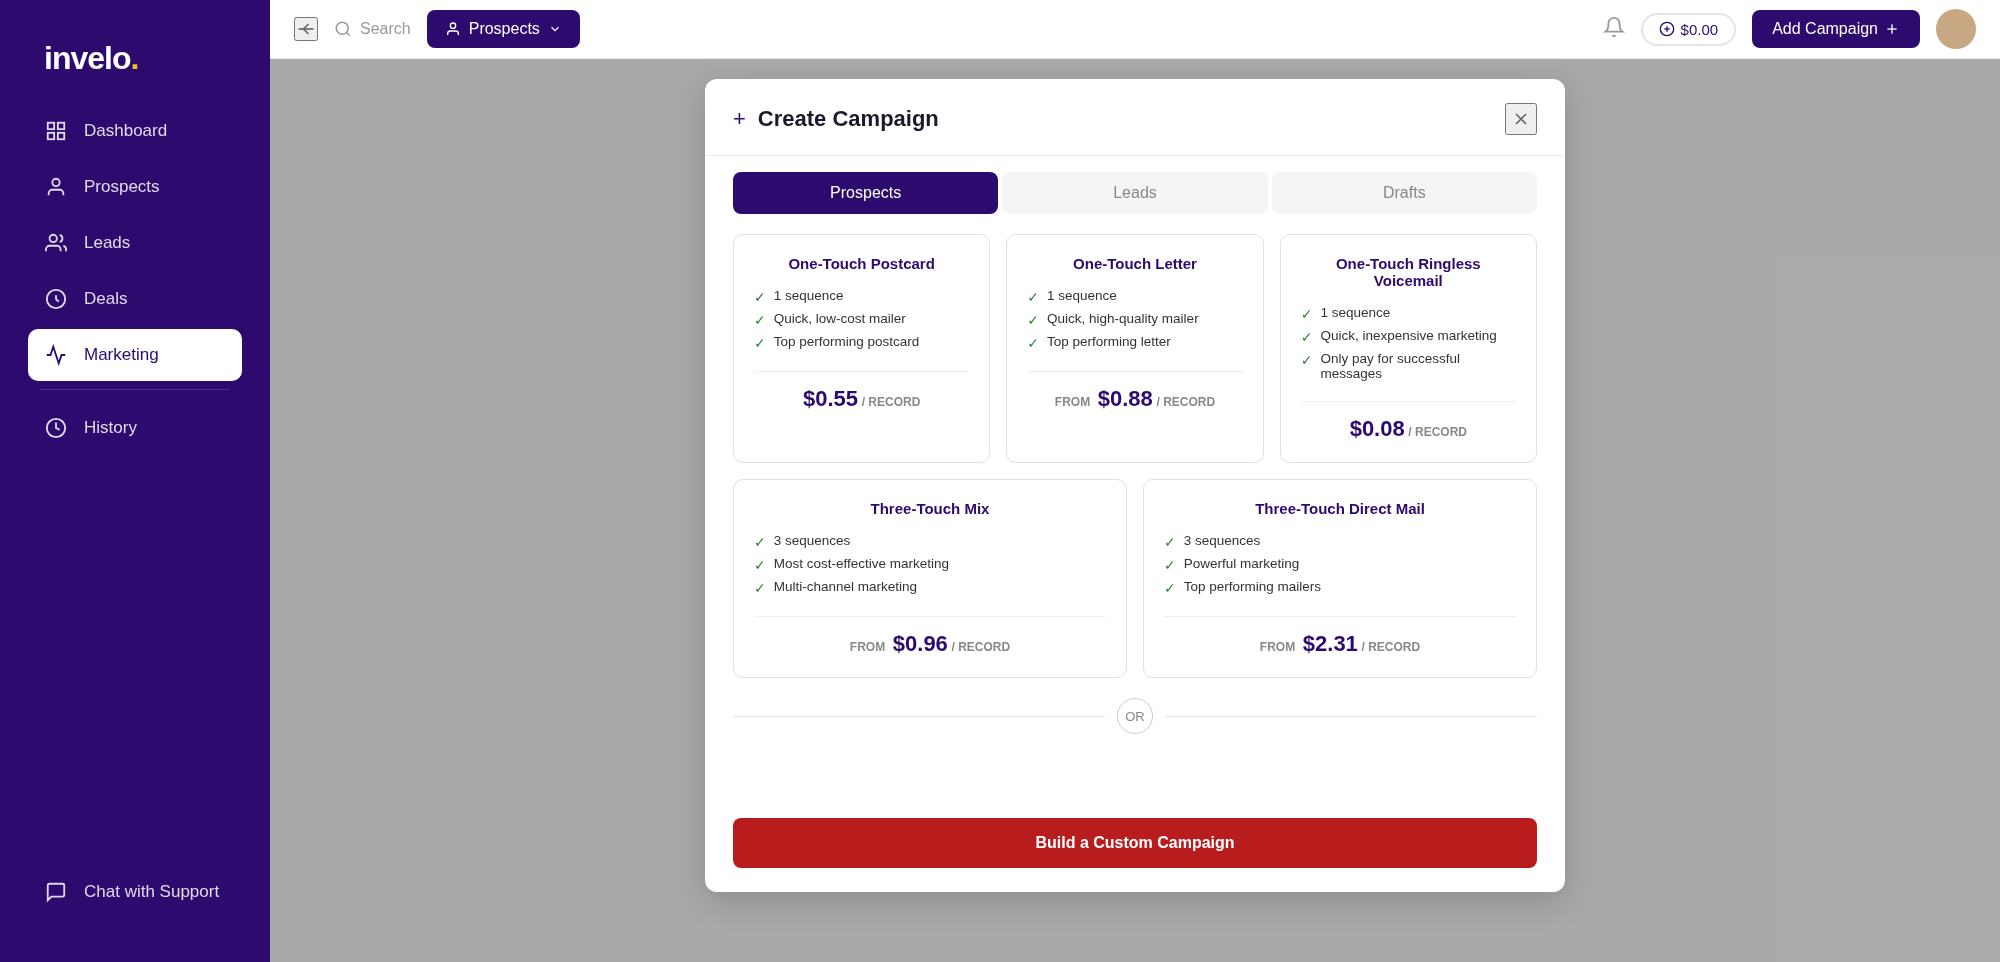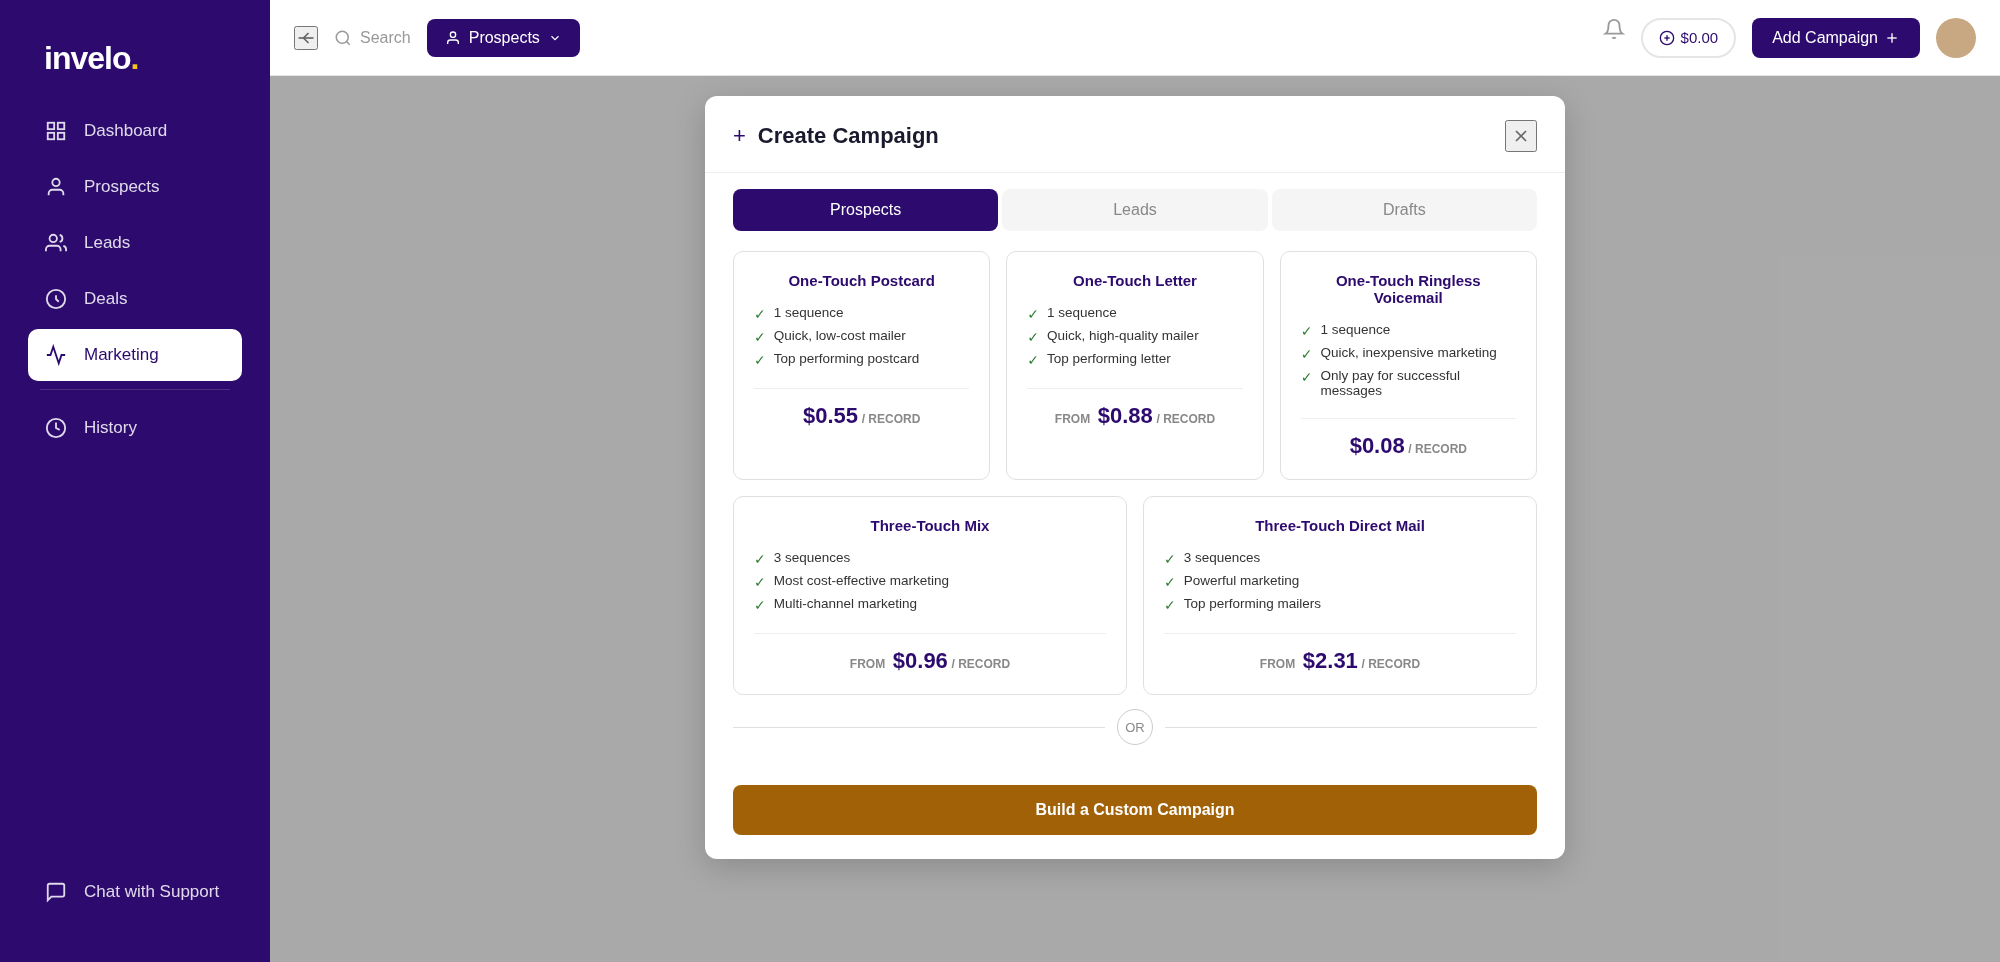--- a/index.html
+++ b/index.html
@@ -51,21 +51,21 @@
     }
 
     
     .topbar {
       background: white;
       border-bottom: 1px solid #e5e5e5;
       padding: 0 24px;
       display: flex;
       align-items: center;
       gap: 16px;
-      height: 76px;
+      height: 59px;
       flex-shrink: 0;
     }
     .back-btn {
       color: #666;
       cursor: pointer;
       display: flex;
       align-items: center;
       font-size: 20px;
     }
     .search-bar {
@@ -85,20 +85,21 @@
       font-size: 16px;
       font-weight: 500;
       cursor: pointer;
       display: flex;
       align-items: center;
       gap: 8px;
     }
     .topbar-right {
       margin-left: auto;
       display: flex;
+      align-items: center;
       gap: 16px;
     }
     .balance-btn {
       background: white;
       border: 2px solid #e5e5e5;
       border-radius: 20px;
       padding: 6px 16px;
       font-size: 15px;
       color: #2d0a6e;
       cursor: pointer;
@@ -219,21 +220,21 @@
     .cards-grid {
       display: grid;
       grid-template-columns: 1fr 1fr 1fr;
       gap: 16px;
       margin-bottom: 16px;
     }
     .cards-grid-2 {
       display: grid;
       grid-template-columns: 1fr 1fr;
       gap: 16px;
-      margin-bottom: 14px;
+      margin-bottom: 20px;
     }
     .campaign-card {
       border: 1.5px solid #e0e0e0;
       border-radius: 10px;
       padding: 20px;
       cursor: pointer;
       transition: border-color 0.2s;
     }
     .card-title {
       font-size: 15px;
@@ -283,28 +284,29 @@
       color: #888;
     }
 
     
     .modal-footer {
       padding: 0 28px 24px;
       flex-shrink: 0;
     }
     .custom-btn {
       width: 100%;
-      background: #a16207;
+      background: #b91c1c;
       color: white;
       border: none;
       border-radius: 8px;
       padding: 16px;
       font-size: 16px;
       font-weight: 600;
       cursor: pointer;
+      margin-top: 44px;
     }
 
     
     .bell-btn {
       color: #999;
       font-size: 20px;
       cursor: pointer;
     }
   </style>
 </head>

